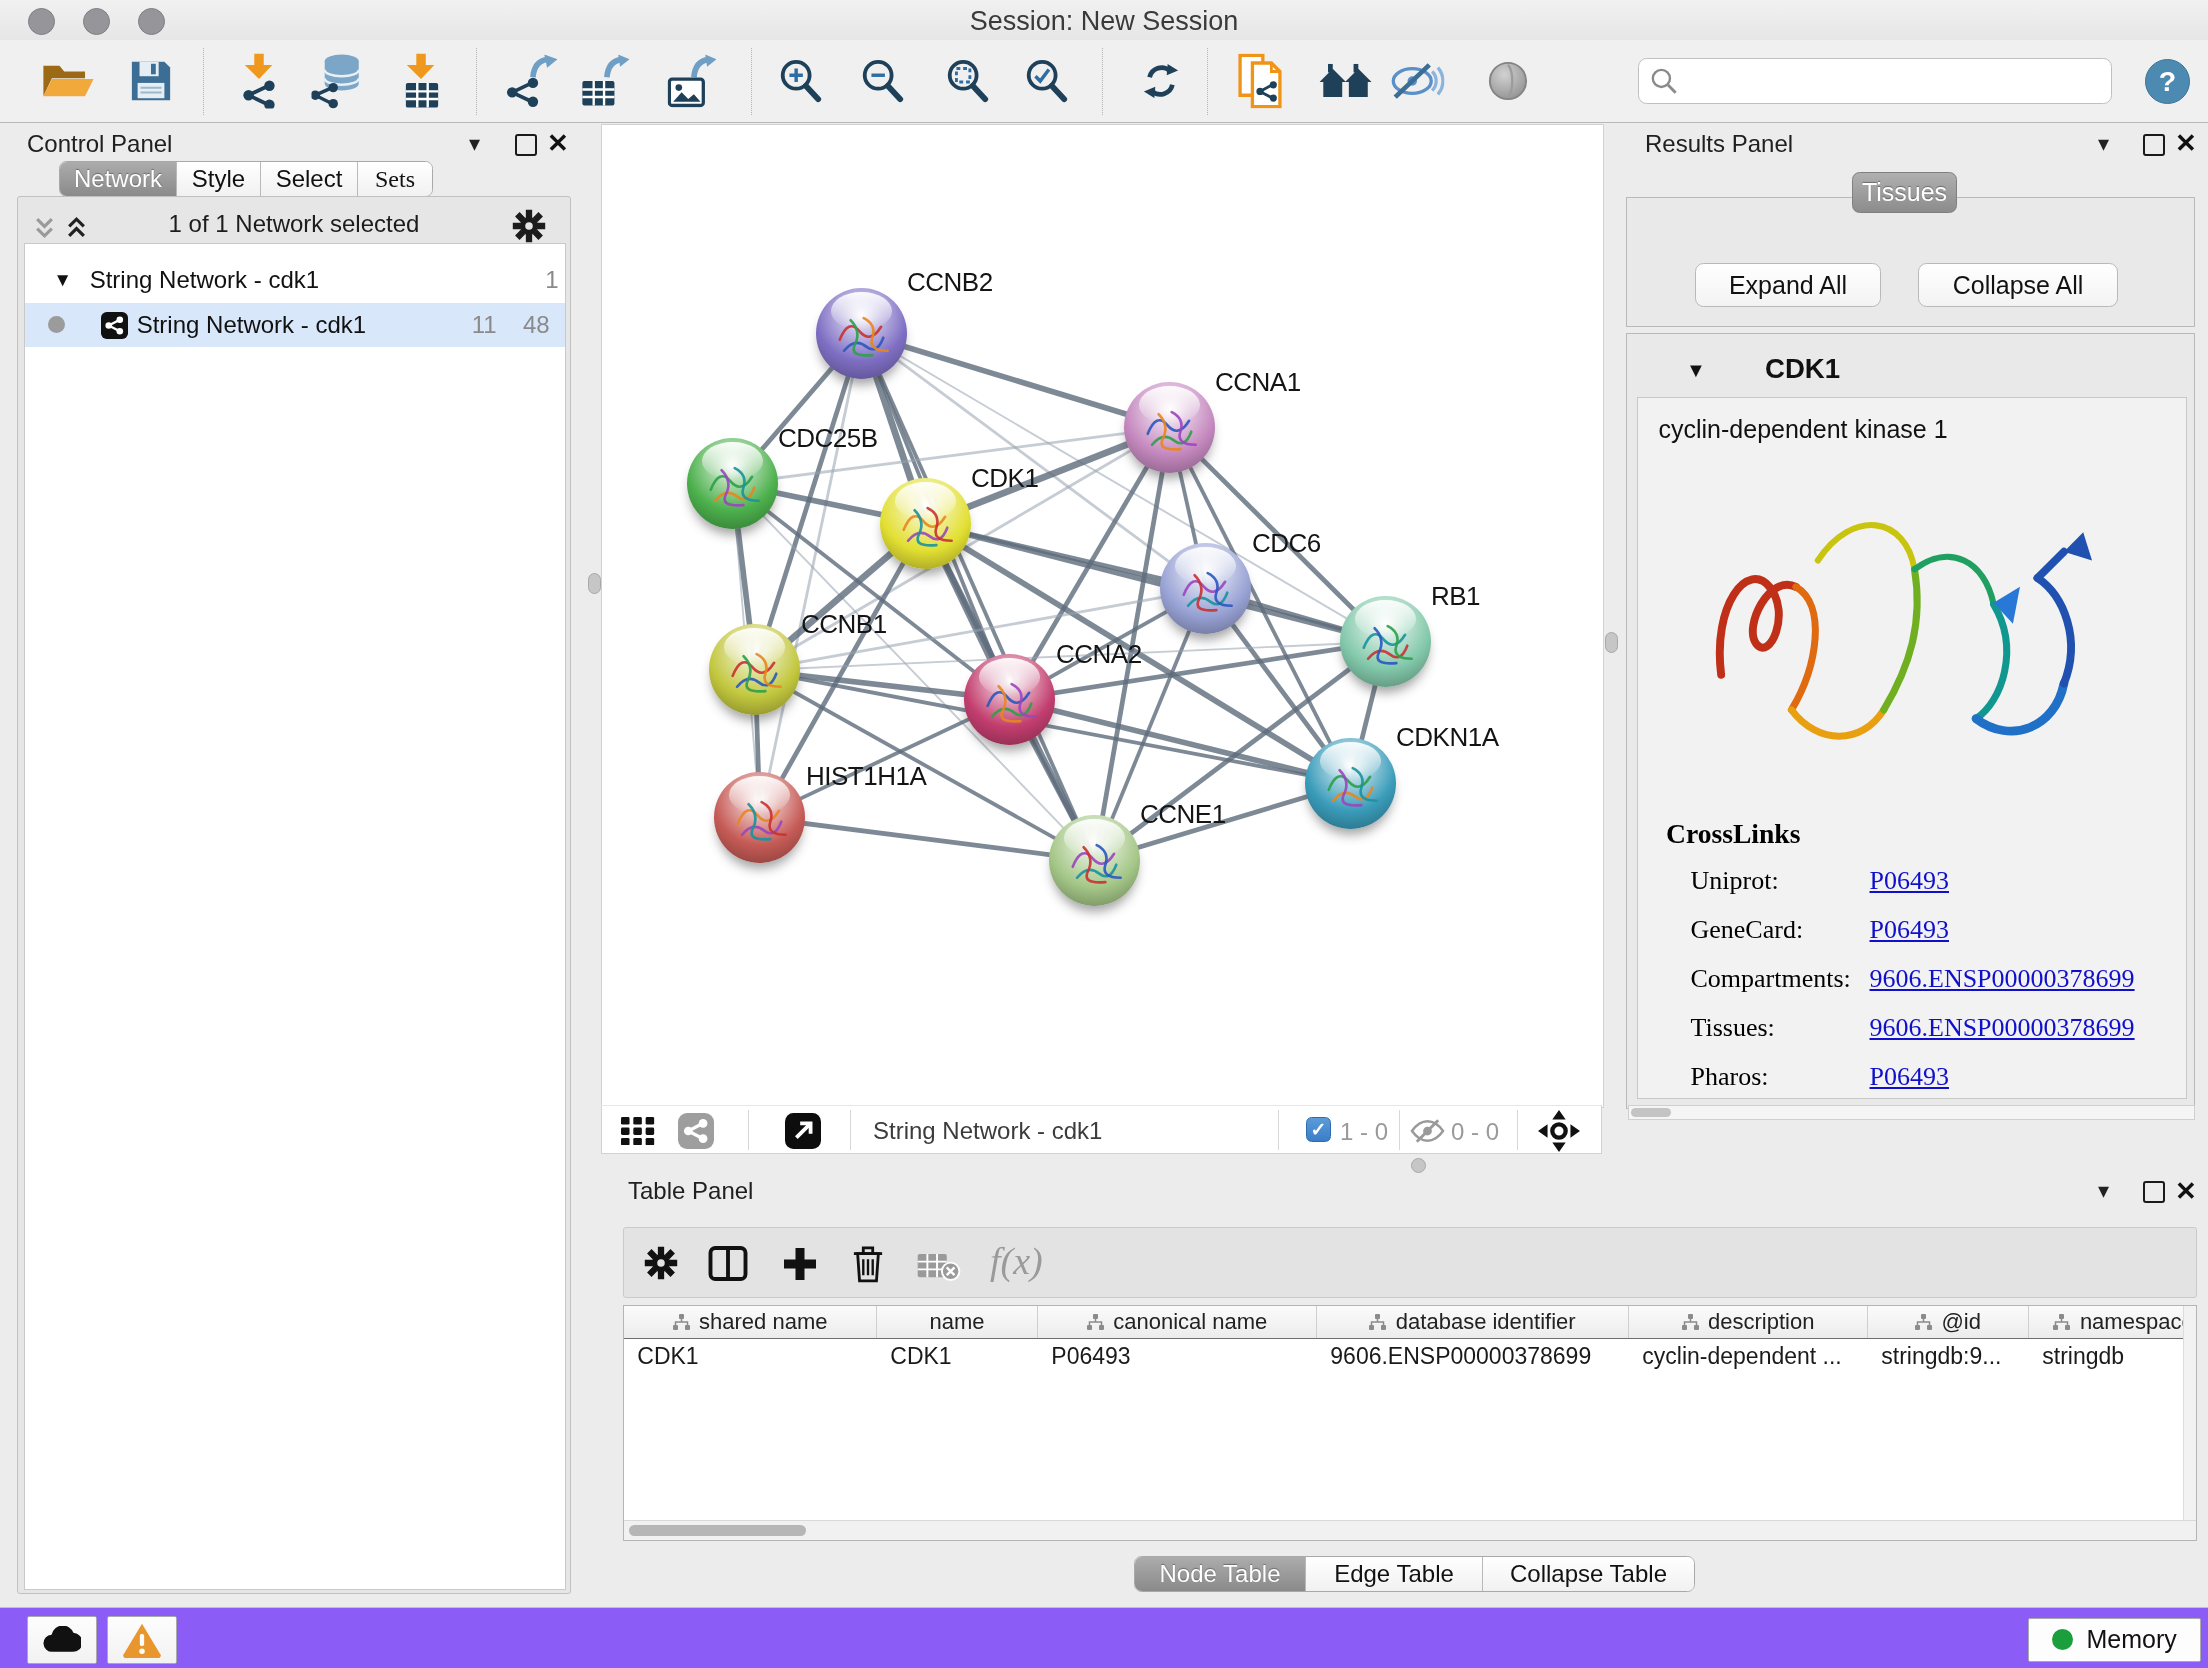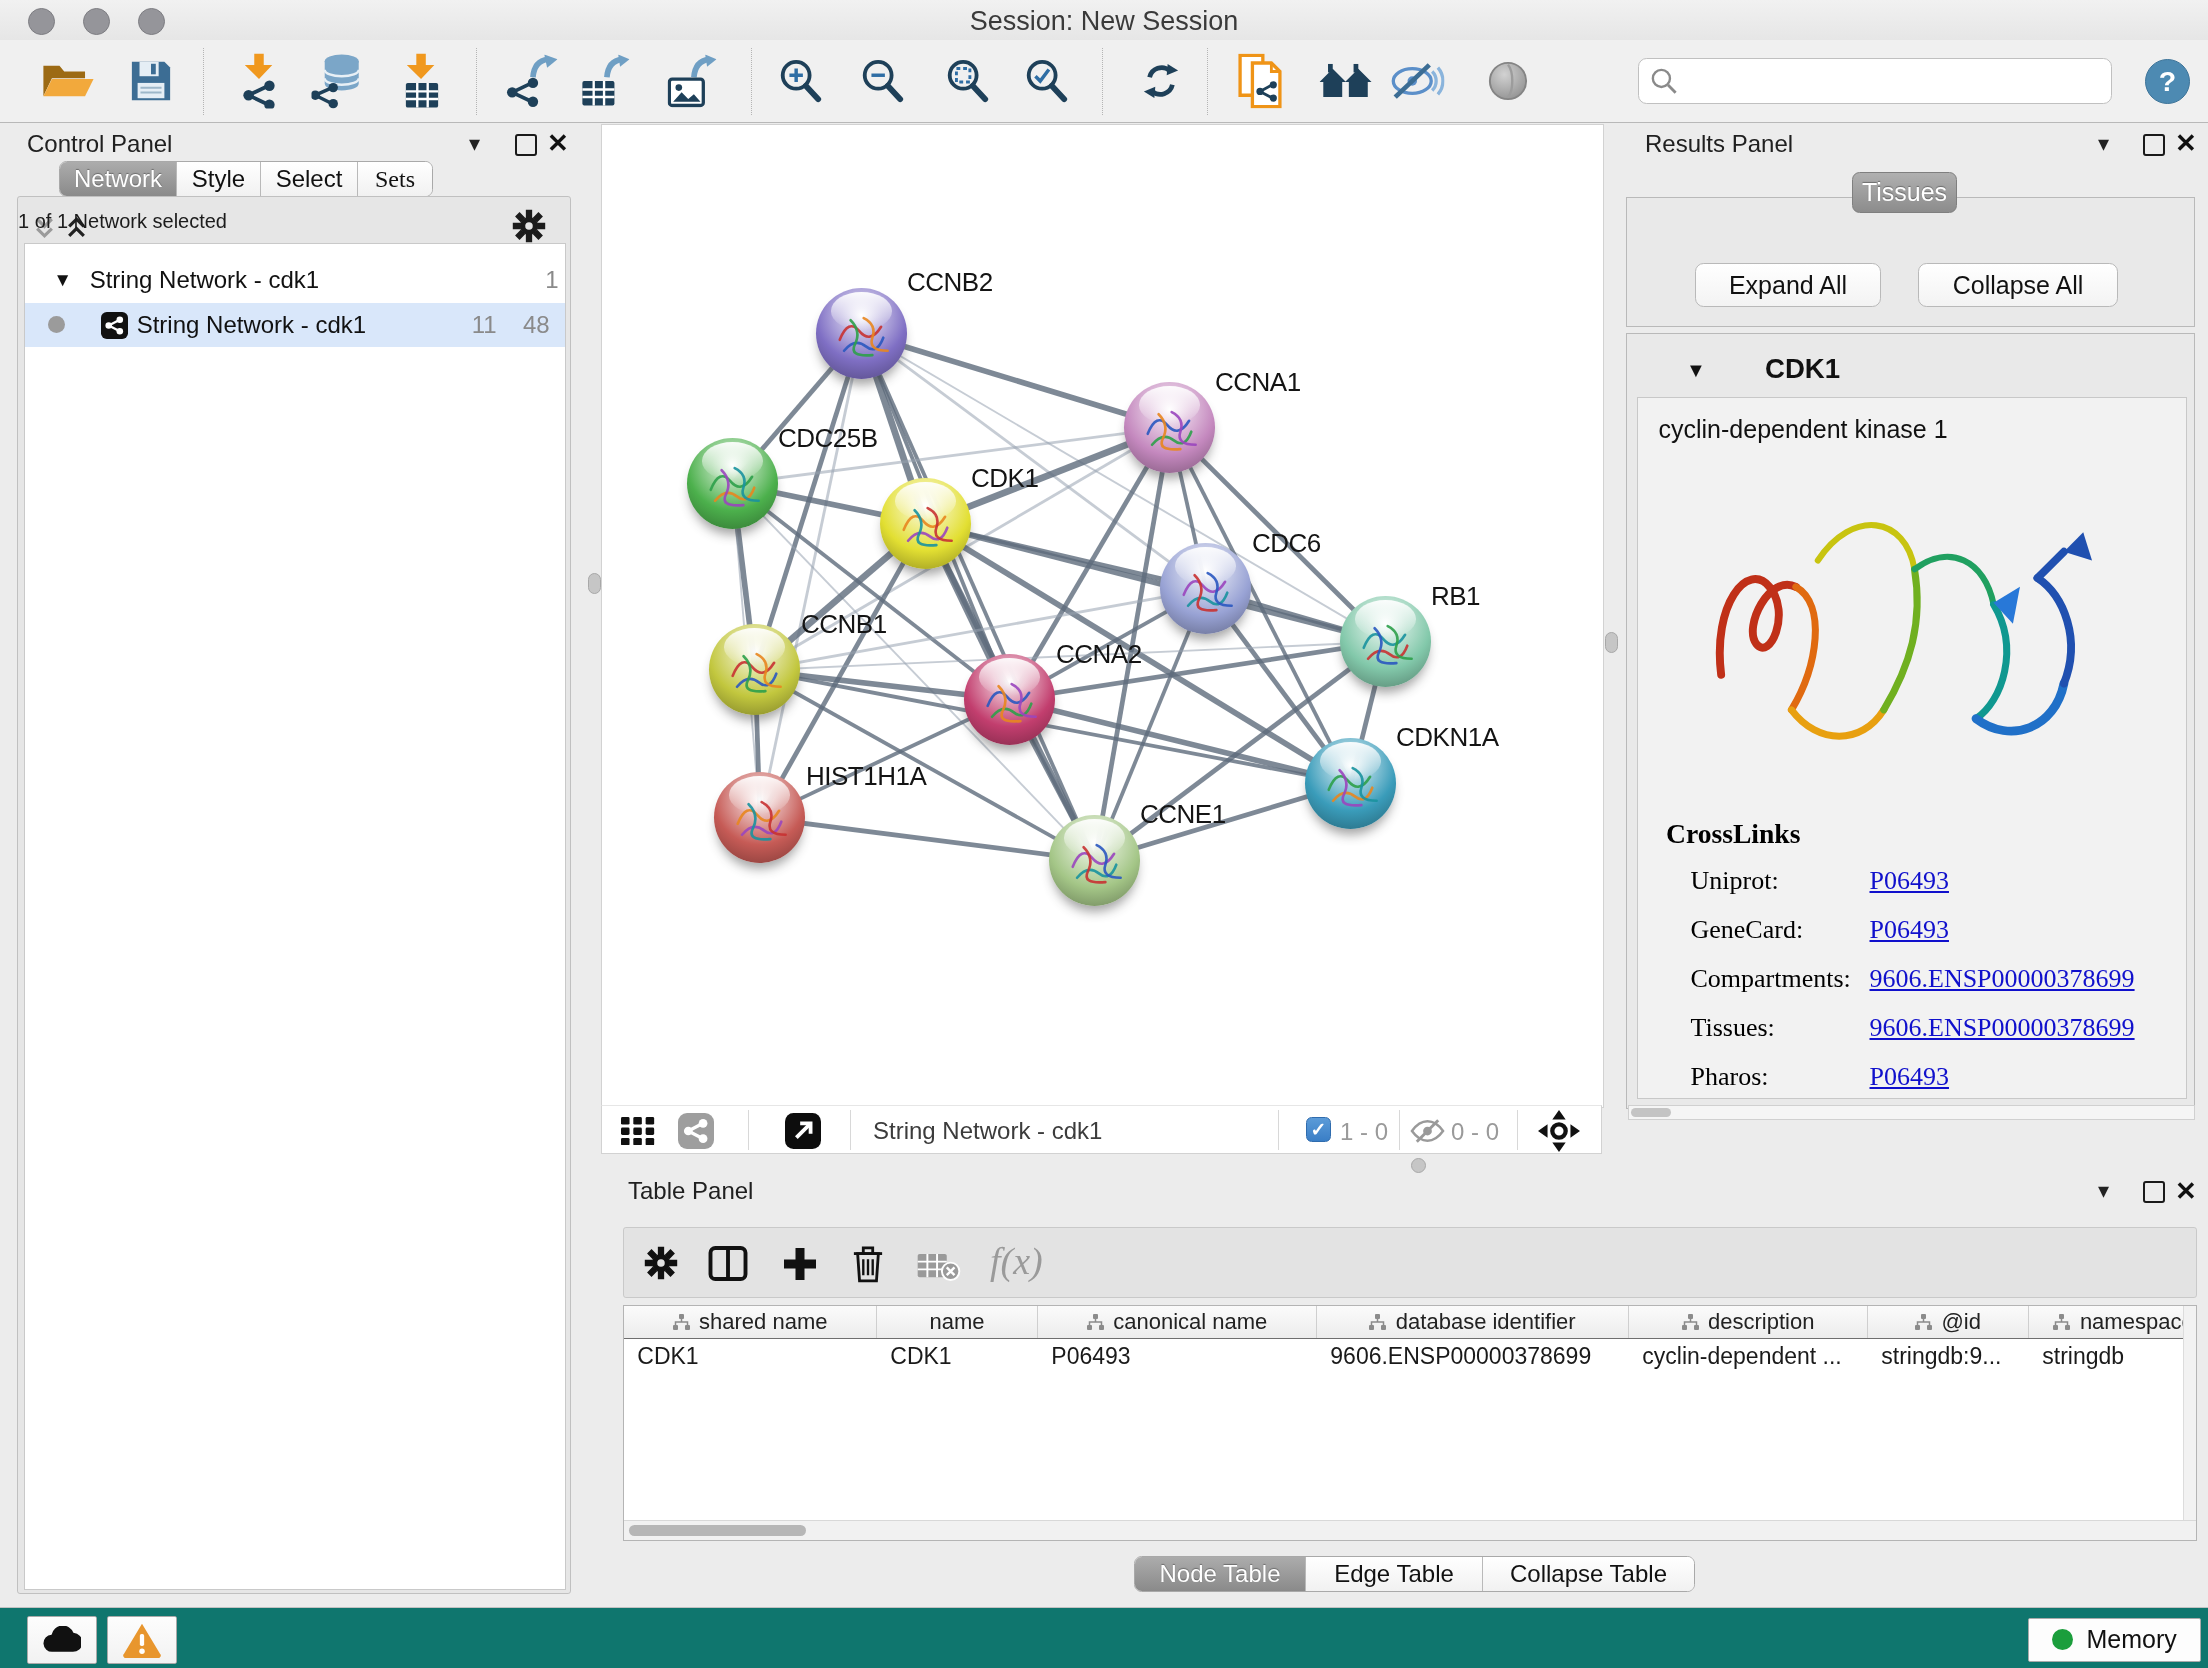--- a/index.html
+++ b/index.html
@@ -39,21 +39,21 @@
 
   
   .ptitle{font-size:24px;color:#202020;}
   .collapse-glyph{font-size:22px;color:#222;}
   .float-glyph{width:18px;height:18px;border:2.4px solid #1a1a1a;border-radius:2.9px;display:inline-block;}
   .close-glyph{font-size:26px;font-weight:bold;color:#111;}
 
   
   #cp-box{position:absolute;left:17px;top:196px;width:554px;height:1398px;background:#e6e6e6;
           border:1px solid #c0c0c0;border-radius:2.9px;box-sizing:border-box;}
-  #cp-status{position:absolute;left:0;top:13.3px;width:100%;text-align:left;font-size:20px;color:#1c1c1c;}
+  #cp-status{position:absolute;left:0;top:13.3px;width:100%;text-align:center;font-size:24px;color:#1c1c1c;}
   #cp-tree{position:absolute;left:5.7px;top:46px;width:542px;height:1347px;background:#fff;
            border:1px solid #c9c9c9;box-sizing:border-box;}
   .treerow{position:absolute;left:0;width:100%;height:42px;}
   .rowlabel{position:absolute;font-size:24px;color:#111;white-space:nowrap;}
   .rownum{position:absolute;font-size:24px;color:#8a8a8a;text-align:right;width:48px;}
 
   
   #canvas{position:absolute;left:601px;top:124px;width:1001px;height:982px;background:#fff;
           border:1px solid #d2d2d2;overflow:hidden;box-sizing:content-box;}
   .node{position:absolute;width:91px;height:91px;border-radius:50%;
@@ -113,21 +113,21 @@
       white-space:nowrap;overflow:hidden;}
   #tp-vstrip{position:absolute;left:1559px;top:0;width:13.3px;height:215px;background:#f2f2f2;
              border-left:1px solid #dcdcdc;}
   #tp-hscroll{position:absolute;left:0;bottom:0;width:1572px;height:19px;background:#f1f1f1;
               border-top:1px solid #d8d8d8;}
   #tp-hthumb{position:absolute;left:4.8px;top:3.8px;width:177px;height:11.4px;background:#b6b6b6;border-radius:5.7px;}
   #fx{position:absolute;left:366px;top:11.4px;font-family:"Liberation Serif",serif;font-style:italic;
       font-size:38px;color:#9a9a9a;}
 
   
-  #statusbar{position:absolute;left:0;top:1607px;width:2208px;height:61px;background:#0f766e;
+  #statusbar{position:absolute;left:0;top:1607px;width:2208px;height:61px;background:#8b5cf6;
              border-top:1px solid #c2c2c2;}
   .sb-btn{position:absolute;top:7.6px;width:70px;height:48px;background:linear-gradient(#fdfdfd,#f2f2f2);
           border:1.9px solid #a9a9a9;border-radius:1.9px;display:flex;align-items:center;justify-content:center;box-sizing:border-box;}
   #memory-btn{position:absolute;left:2028px;top:9.5px;width:173px;height:44px;background:#fdfdfd;
               border:1.4px solid #aaa;border-radius:1.9px;display:flex;align-items:center;justify-content:center;gap:13.3px;box-sizing:border-box;}
   #memory-dot{width:21px;height:21px;border-radius:50%;}
   #memory-label{font-size:25px;color:#111;}
 </style>
 </head>
 <body>

